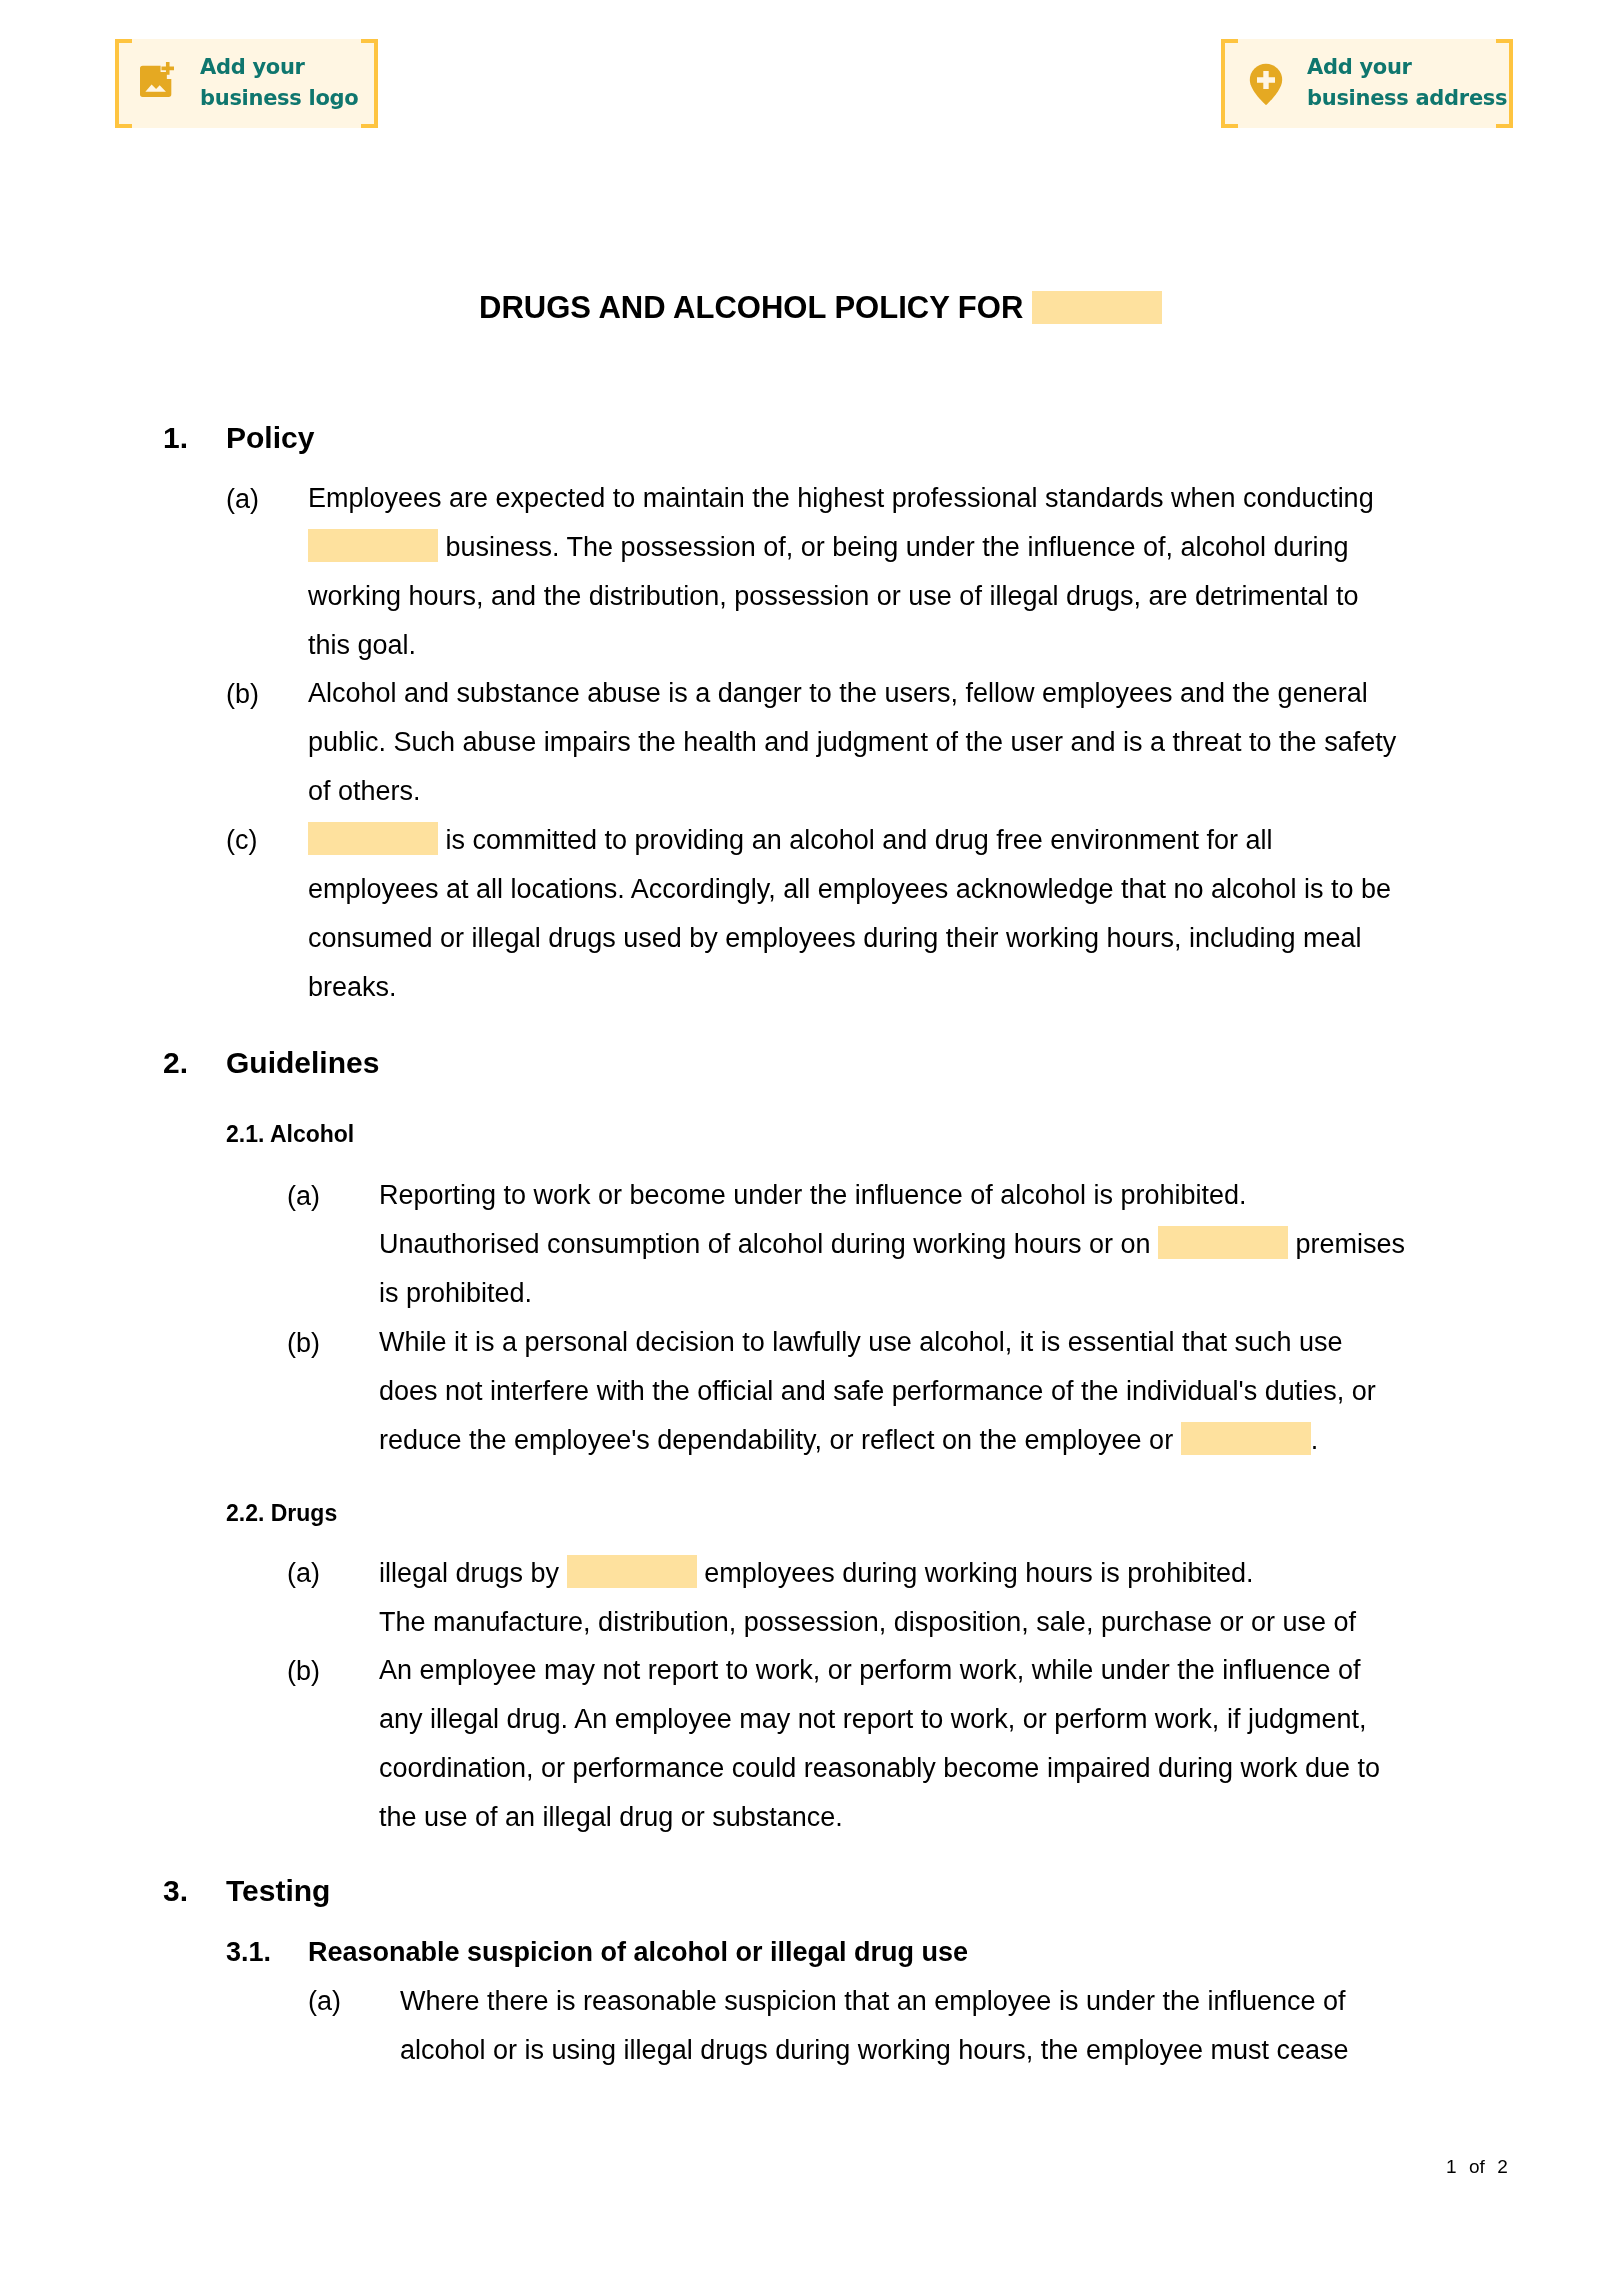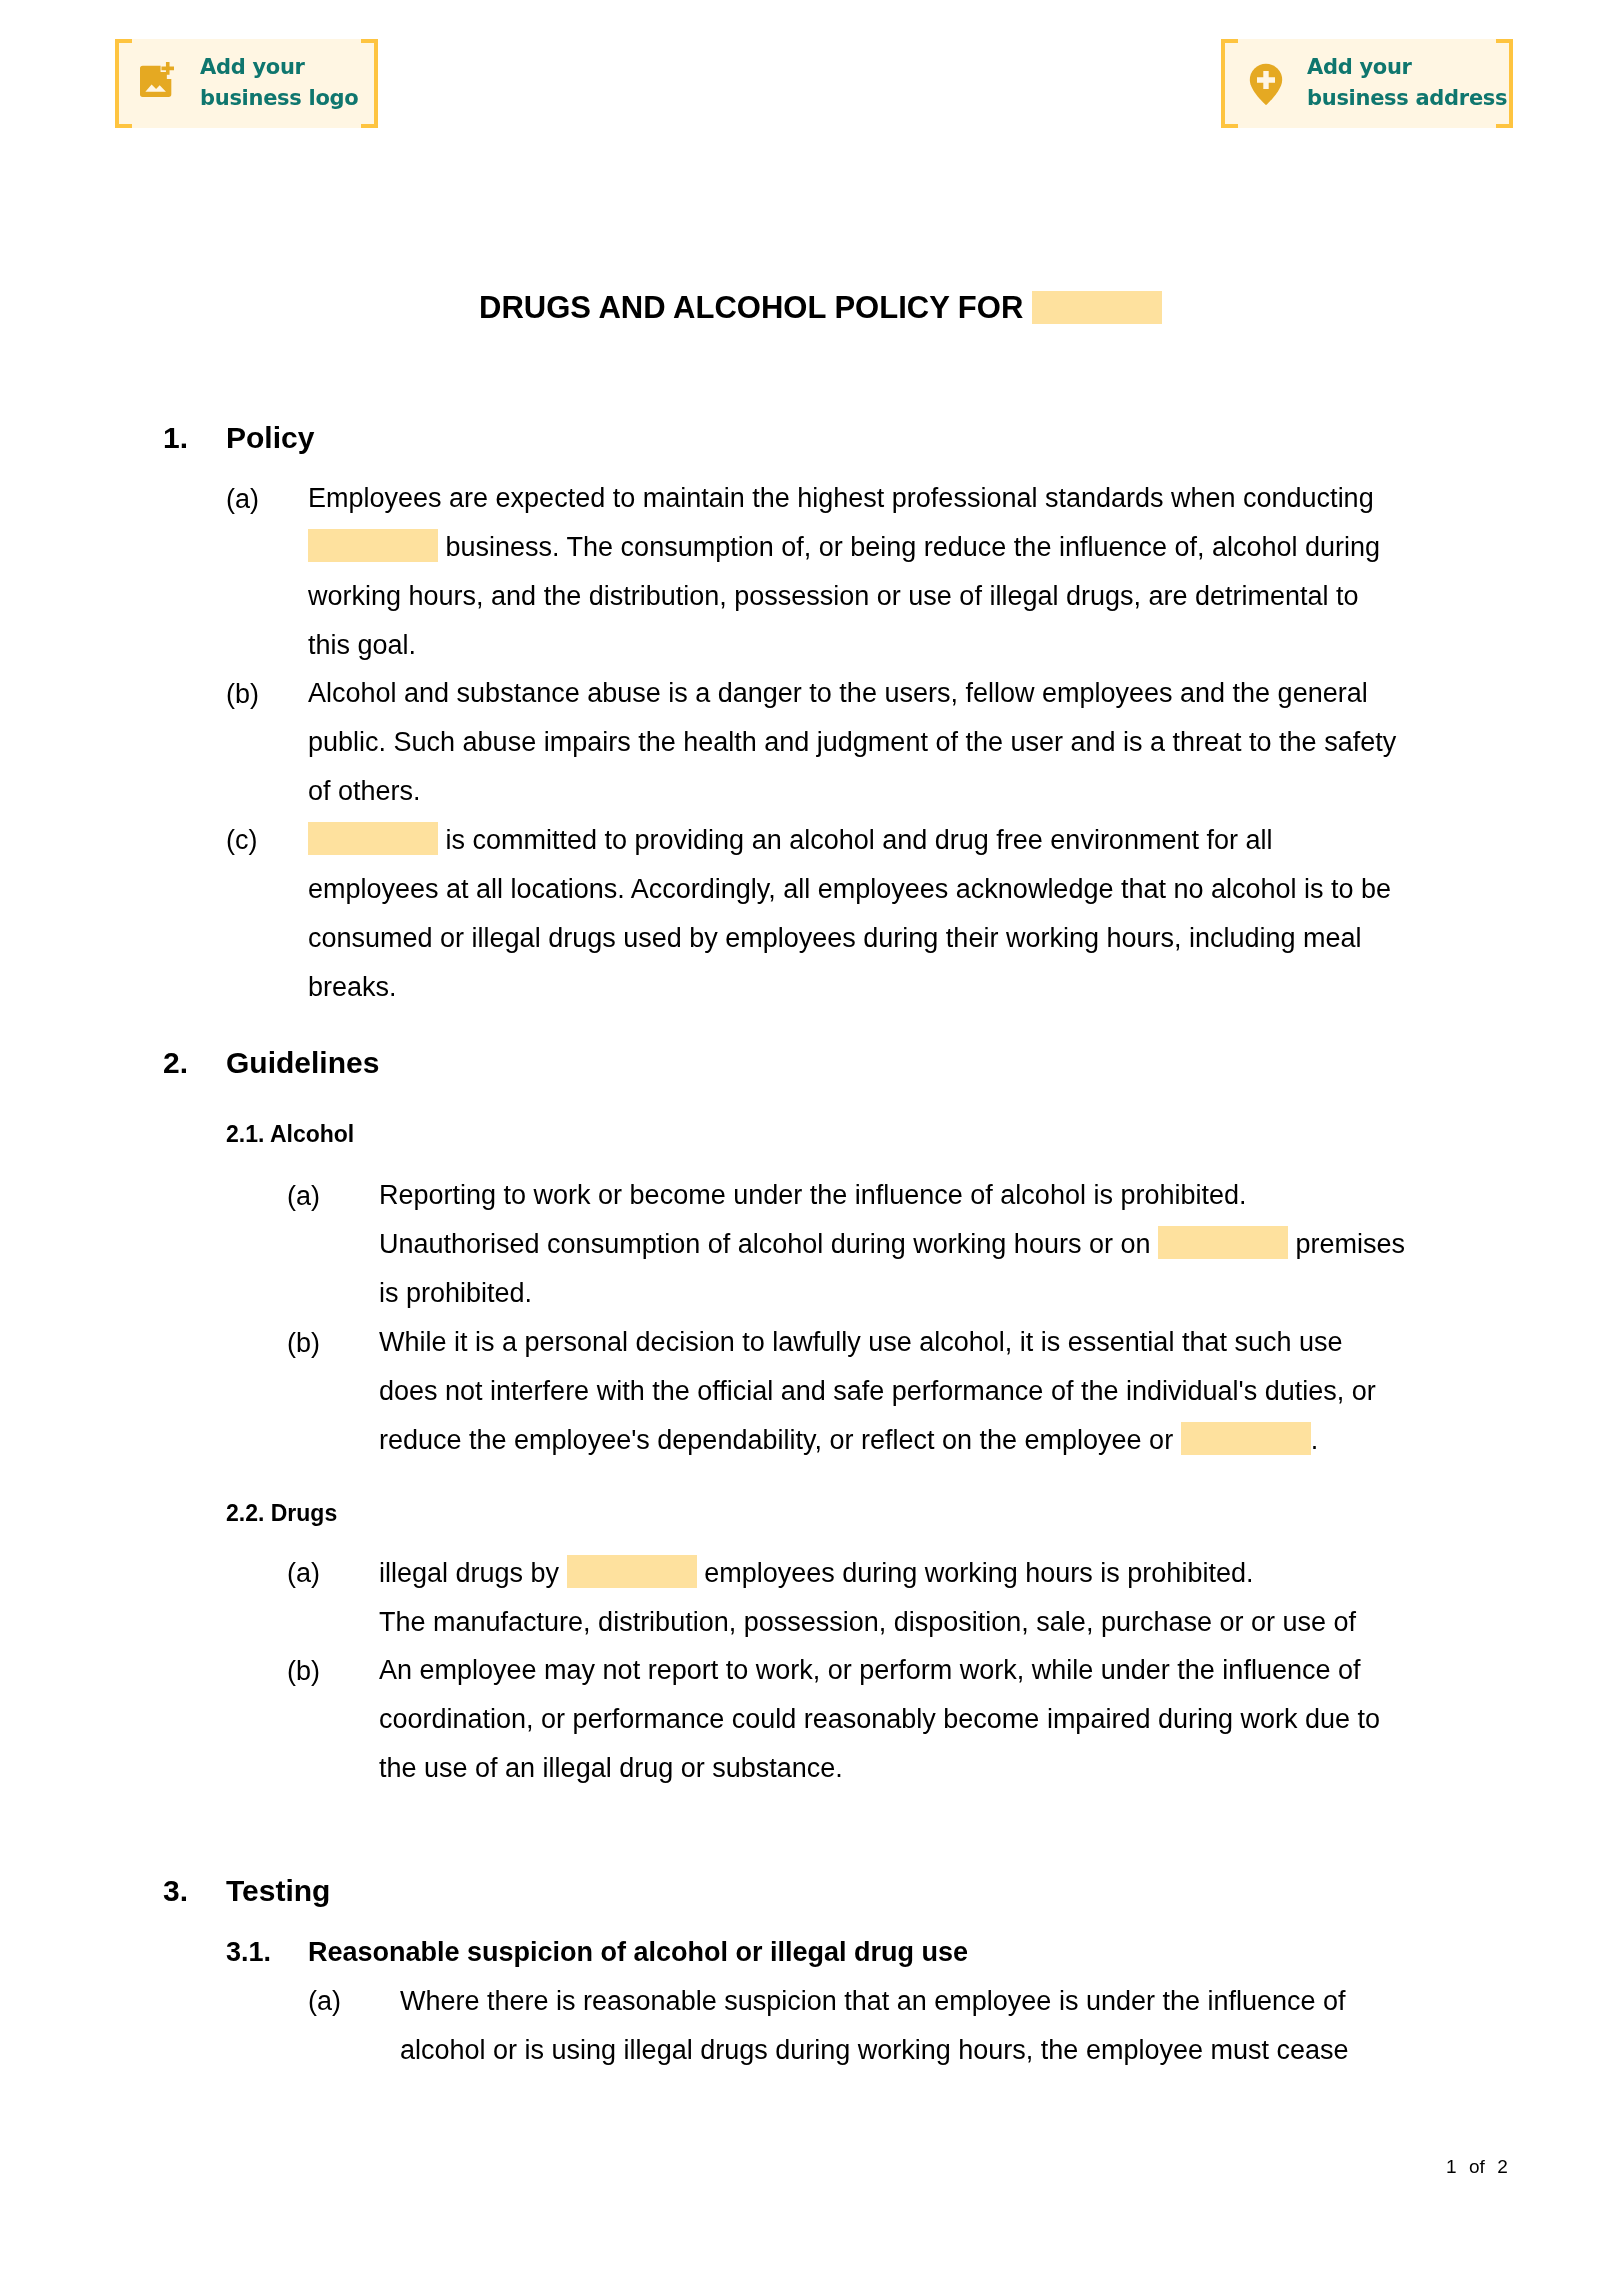--- a/index.html
+++ b/index.html
@@ -58,21 +58,21 @@
   <span>DRUGS AND ALCOHOL POLICY FOR</span>
   <span class="blank w144"></span>
 </div>
 
 <div class="h1num" style="left:163px; top:418px;">1.</div>
 <div class="h1txt" style="left:226px; top:418px;">Policy</div>
 
 <div class="lbl" style="left:226px; top:479px;">(a)</div>
 <div class="para" style="left:308px; top:474px;">
   <span class="line">Employees are expected to maintain the highest professional standards when conducting</span>
-  <span class="line"><span class="blank w144"></span> <span>business. The consumption of, or being reduce the influence of, alcohol during</span></span>
+  <span class="line"><span class="blank w144"></span> <span>business. The possession of, or being under the influence of, alcohol during</span></span>
   <span class="line">working hours, and the distribution, possession or use of illegal drugs, are detrimental to</span>
   <span class="line">this goal.</span>
 </div>
 
 <div class="lbl" style="left:226px; top:674px;">(b)</div>
 <div class="para" style="left:308px; top:669px;">
   <span class="line">Alcohol and substance abuse is a danger to the users, fellow employees and the general</span>
   <span class="line">public. Such abuse impairs the health and judgment of the user and is a threat to the safety</span>
   <span class="line">of others.</span>
 </div>
@@ -108,20 +108,21 @@
 
 <div class="lbl" style="left:287px; top:1553px;">(a)</div>
 <div class="para" style="left:379px; top:1549px;">
   <span class="line"><span>illegal drugs by</span> <span class="blank w144"></span> <span>employees during working hours is prohibited.</span></span>
   <span class="line">The manufacture, distribution, possession, disposition, sale, purchase or or use of</span>
 </div>
 
 <div class="lbl" style="left:287px; top:1651px;">(b)</div>
 <div class="para" style="left:379px; top:1646px;">
   <span class="line">An employee may not report to work, or perform work, while under the influence of</span>
+  <span class="line">any illegal drug. An employee may not report to work, or perform work, if judgment,</span>
   <span class="line">coordination, or performance could reasonably become impaired during work due to</span>
   <span class="line">the use of an illegal drug or substance.</span>
 </div>
 
 <div class="h1num" style="left:163px; top:1871px;">3.</div>
 <div class="h1txt" style="left:226px; top:1871px;">Testing</div>
 
 <div class="h3" style="left:226px; top:1932px;">3.1.</div>
 <div class="h3" style="left:308px; top:1932px;">Reasonable suspicion of alcohol or illegal drug use</div>
 

